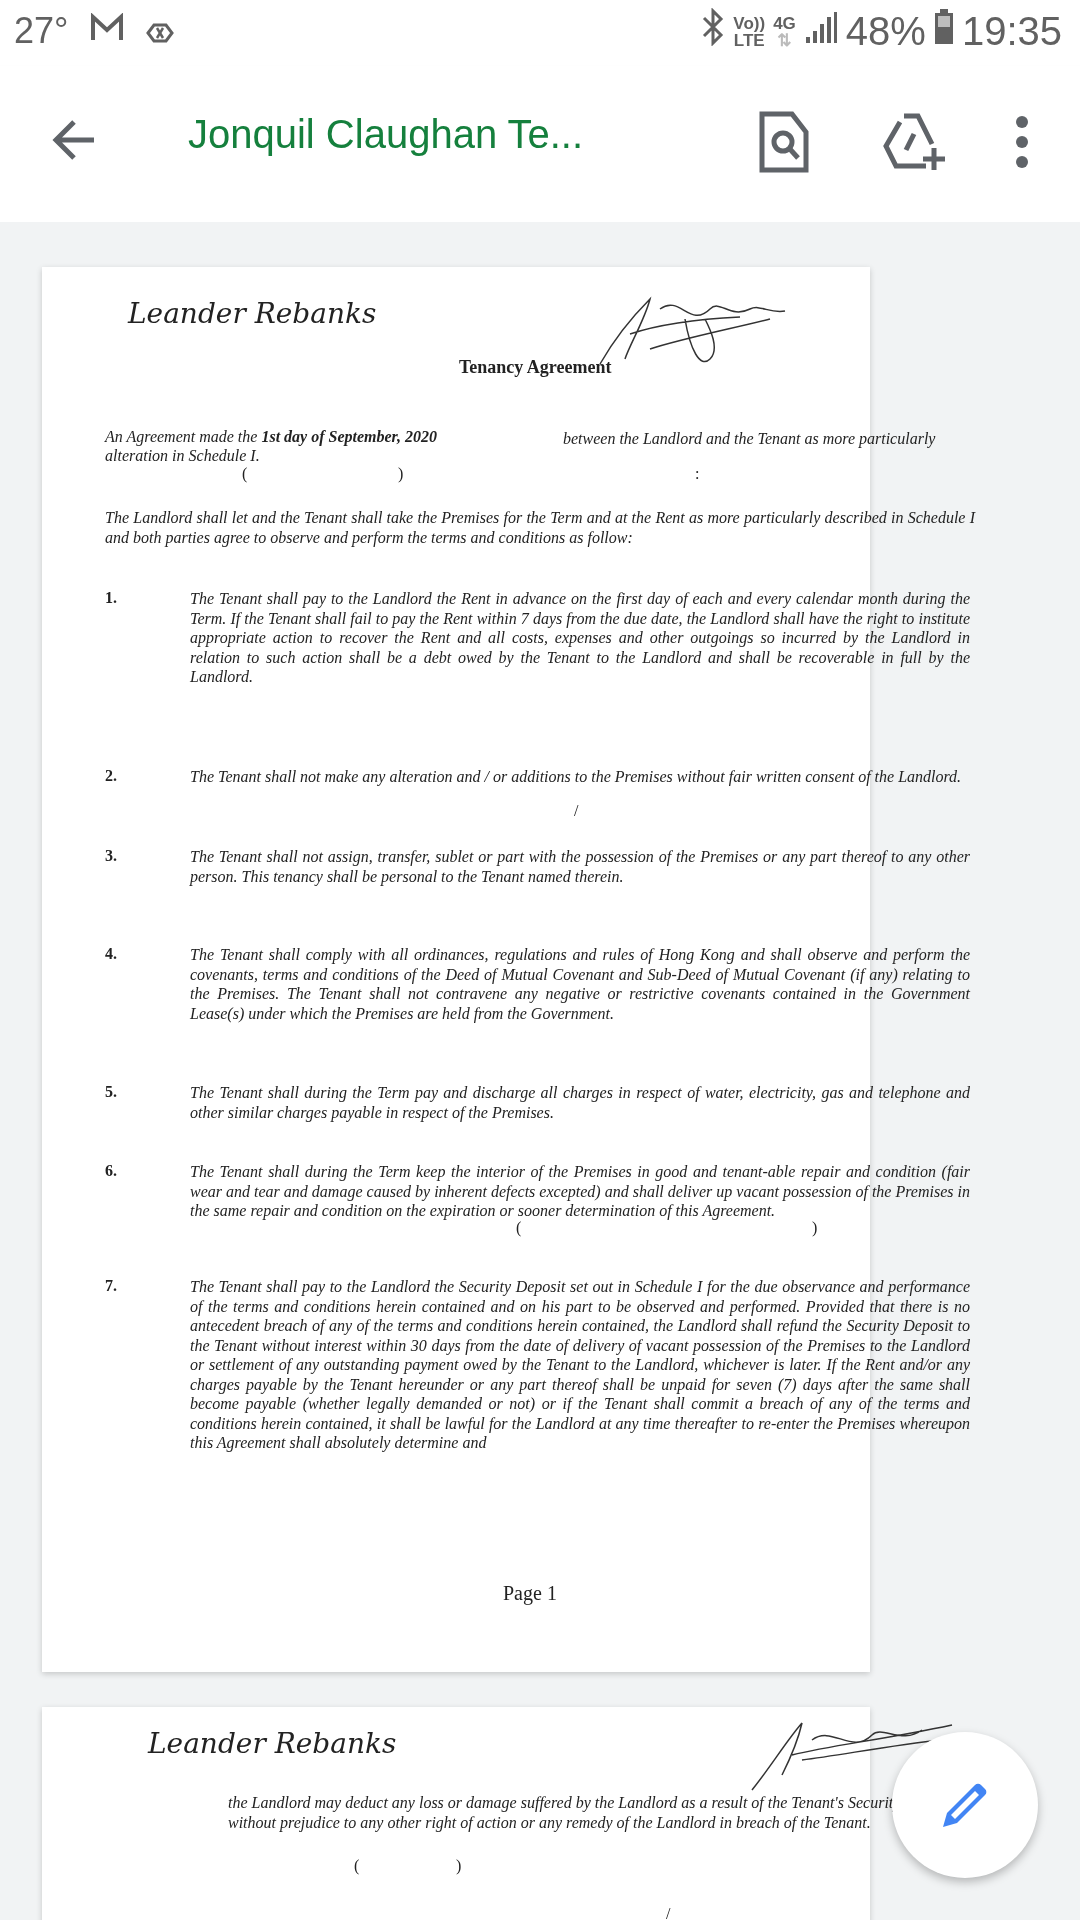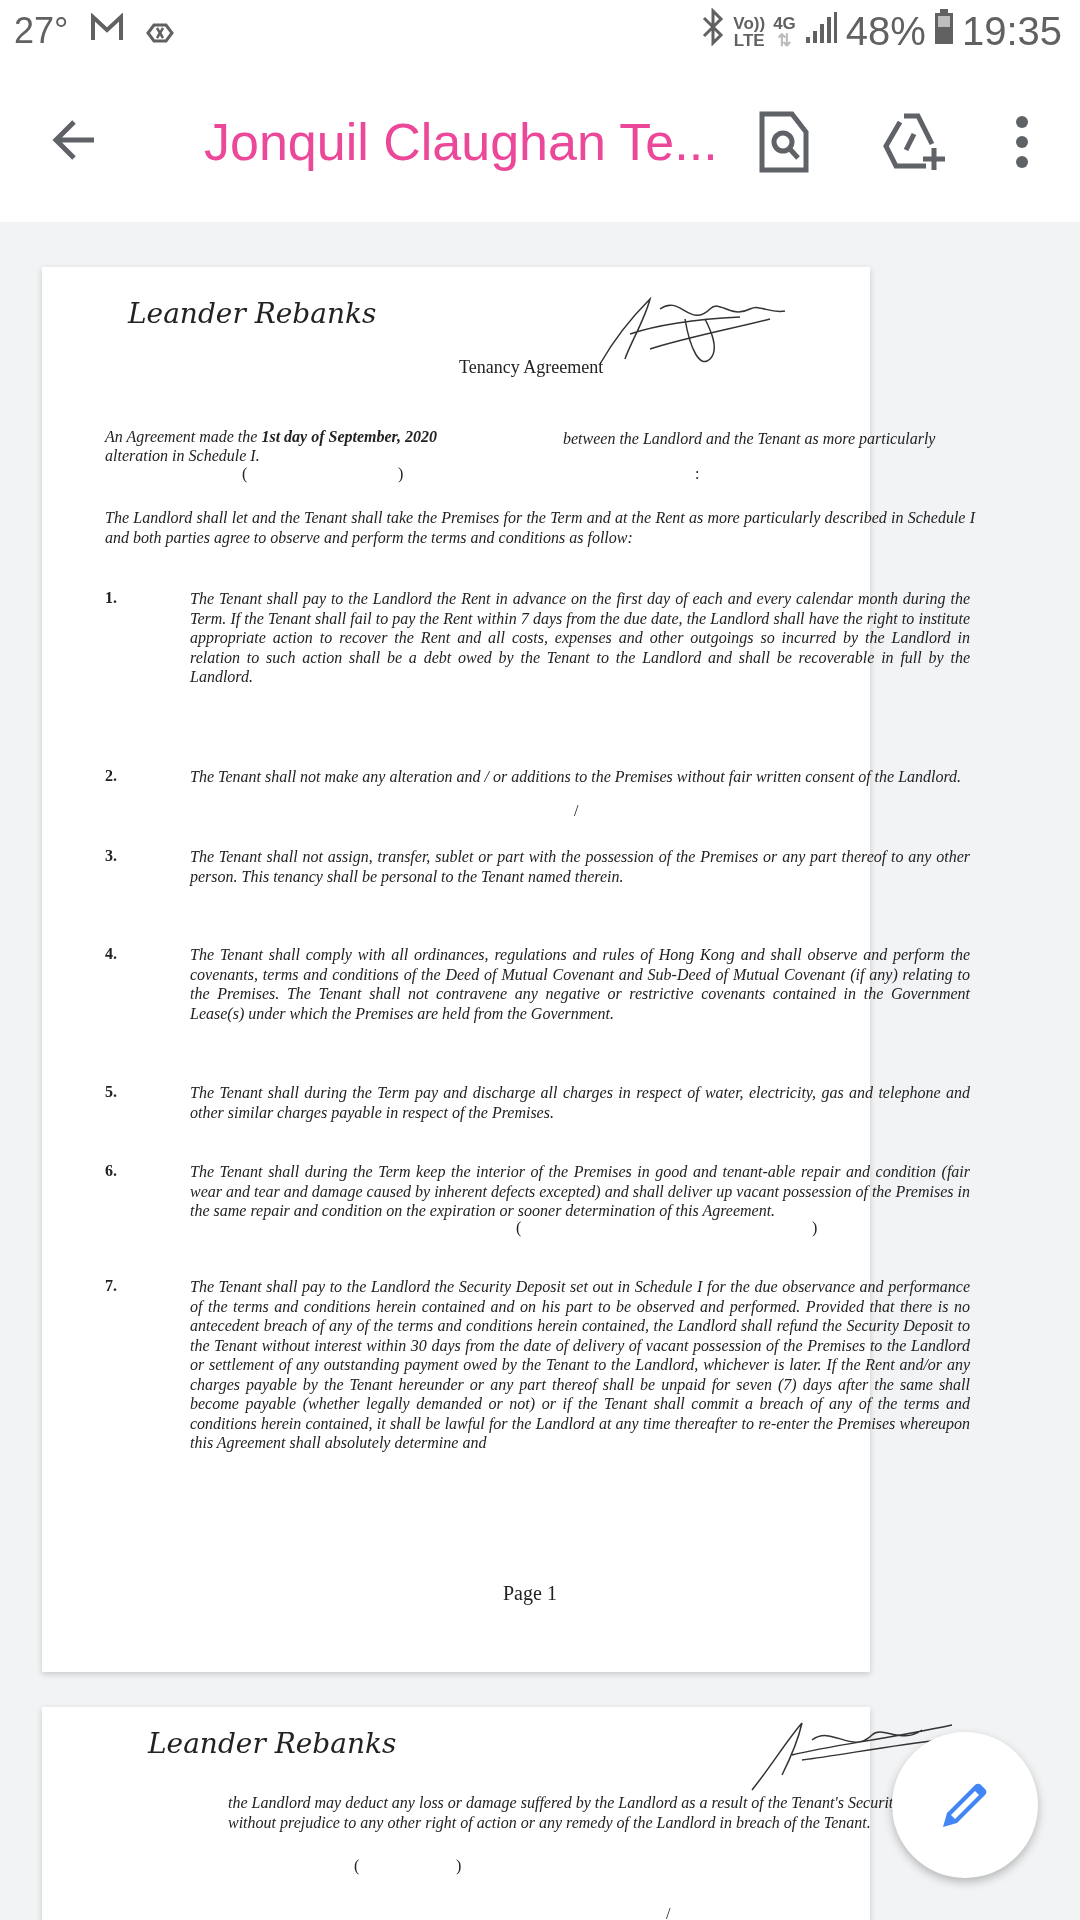--- a/index.html
+++ b/index.html
@@ -3,28 +3,28 @@
 <meta charset="utf-8">
 <style>
   html, body { margin:0; padding:0; }
   body { width:1080px; height:1920px; overflow:hidden; background:#f1f3f4; position:relative; font-family:"Liberation Sans", sans-serif; }
   .statusbar { position:absolute; left:0; top:0; width:1080px; height:66px; background:#fff; color:#616161; }
   .sb-left { position:absolute; left:14px; top:10px; display:flex; align-items:center; gap:22px; font-size:36px; }
   .sb-right { position:absolute; right:18px; top:8px; display:flex; align-items:center; gap:8px; font-size:40px; }
   .small-stack { display:flex; flex-direction:column; font-size:17px; line-height:17px; font-weight:bold; text-align:center; }
   .appbar { position:absolute; left:0; top:66px; width:1080px; height:156px; background:#fff; box-shadow:0 3px 4px rgba(0,0,0,0.15); }
   .back { position:absolute; left:46px; top:44px; width:60px; height:60px; cursor:pointer; }
-  .title { position:absolute; left:204px; top:46px; font-size:52px; color:#ec4899; white-space:nowrap; }
+  .title { position:absolute; left:188px; top:46px; font-size:40px; color:#15803d; white-space:nowrap; }
   .act { position:absolute; top:36px; width:80px; height:80px; cursor:pointer; display:flex; align-items:center; justify-content:center; }
   .viewer { position:absolute; left:0; top:222px; width:1080px; height:1698px; background:#f1f3f4; overflow:hidden; }
   .page { position:absolute; left:42px; width:828px; background:#fff; box-shadow:0 2px 6px rgba(0,0,0,0.18); font-family:"Liberation Serif", serif; color:#222; }
   .page1 { top:45px; height:1405px; }
   .page2 { top:1485px; height:260px; }
   .sig-script { position:absolute; font-family:"DejaVu Serif", serif; font-style:italic; font-size:28px; color:#222; }
-  .doc-title { position:absolute; left:417px; top:90px; font-weight:normal; font-size:18px; }
+  .doc-title { position:absolute; left:417px; top:90px; font-weight:bold; font-size:18px; }
   .txt { position:absolute; font-size:16px; line-height:19.5px; text-align:justify;font-style:italic; }
   .num { position:absolute; font-size:16px; font-weight:bold; }
   .stray { position:absolute; font-size:16px; }
   .pagenum { position:absolute; left:461px; top:1315px; font-size:20px; }
   .fab { position:absolute; left:892px; top:1732px; width:146px; height:146px; border-radius:50%; background:#fff; box-shadow:0 4px 10px rgba(0,0,0,0.25); display:flex; align-items:center; justify-content:center; cursor:pointer; }
 </style>
 </head>
 <body>
 
 <div class="statusbar">

